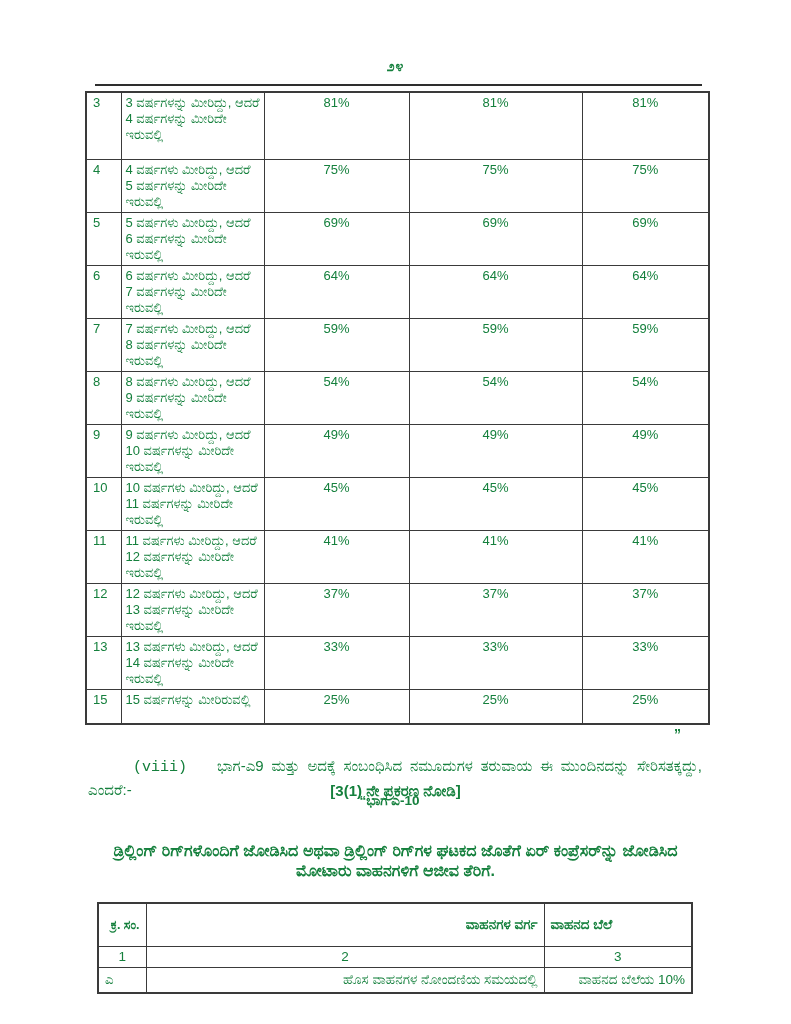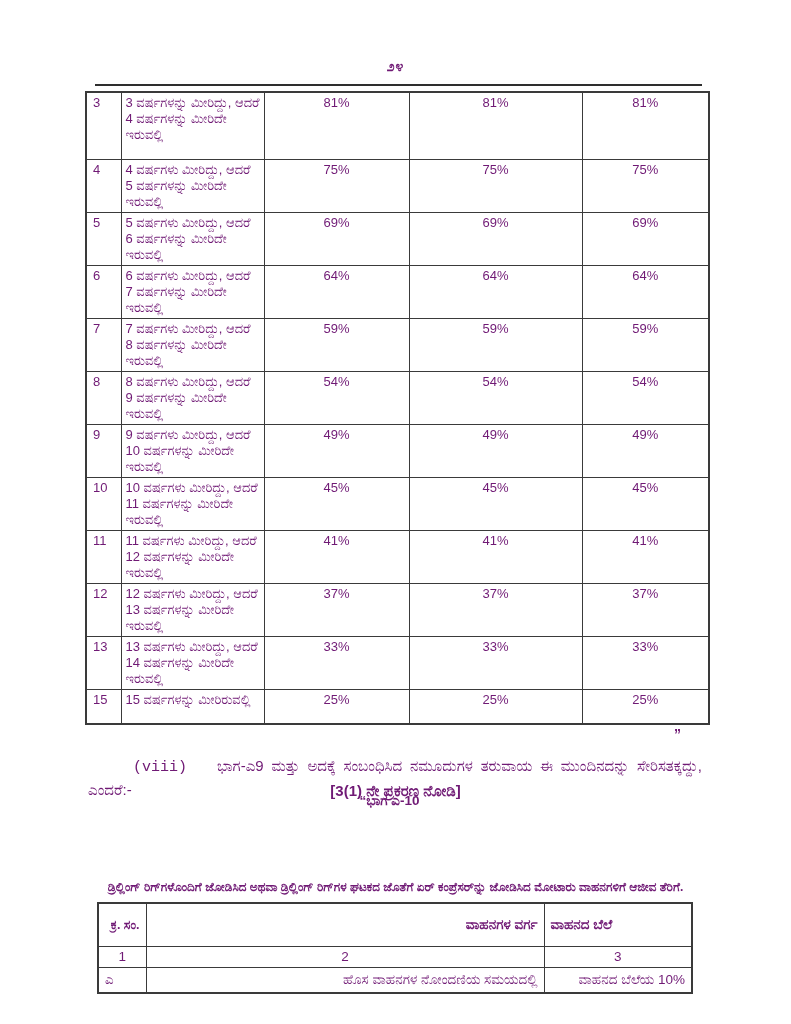--- a/index.html
+++ b/index.html
@@ -1,20 +1,20 @@
 <!DOCTYPE html>
 <html><head>
 <meta charset="utf-8">
 <style>
   html,body{margin:0;padding:0;background:#ffffff;}
   .page{
     position:relative;
     width:791px;height:1024px;
     background:#ffffff;
-    color:#701a75;
+    color:#15803d;
     font-family:"Liberation Sans","DejaVu Sans",sans-serif;
     overflow:hidden;
   }
   
   .pageno{
     position:absolute;top:58px;left:0;right:0;
     text-align:center;font-size:14px;font-weight:bold;letter-spacing:1px;
   }
   .header-rule{
     position:absolute;top:84px;left:95px;width:607px;height:0;
@@ -54,21 +54,21 @@
     position:absolute;top:793px;left:0;right:12px;
     text-align:center;font-weight:bold;font-size:13.5px;
   }
   .heading2{
     position:absolute;top:782px;left:0;right:0;
     text-align:center;font-weight:bold;font-size:15px;
   }
   
   .tax-statement{
     position:absolute;top:841px;left:95px;width:601px;
-    text-align:center;font-weight:bold;font-size:12px;line-height:20px;margin-top:36px;
+    text-align:center;font-weight:bold;font-size:16px;line-height:20px;
   }
   
   .vehicle-table{
     position:absolute;top:902px;left:97px;width:594px;
     border:2px solid #3a3a3a;
   }
   .vehicle-table td{
     border:1.6px solid #3a3a3a;
     font-size:13.5px;line-height:16px;
     padding:2px 6px;

